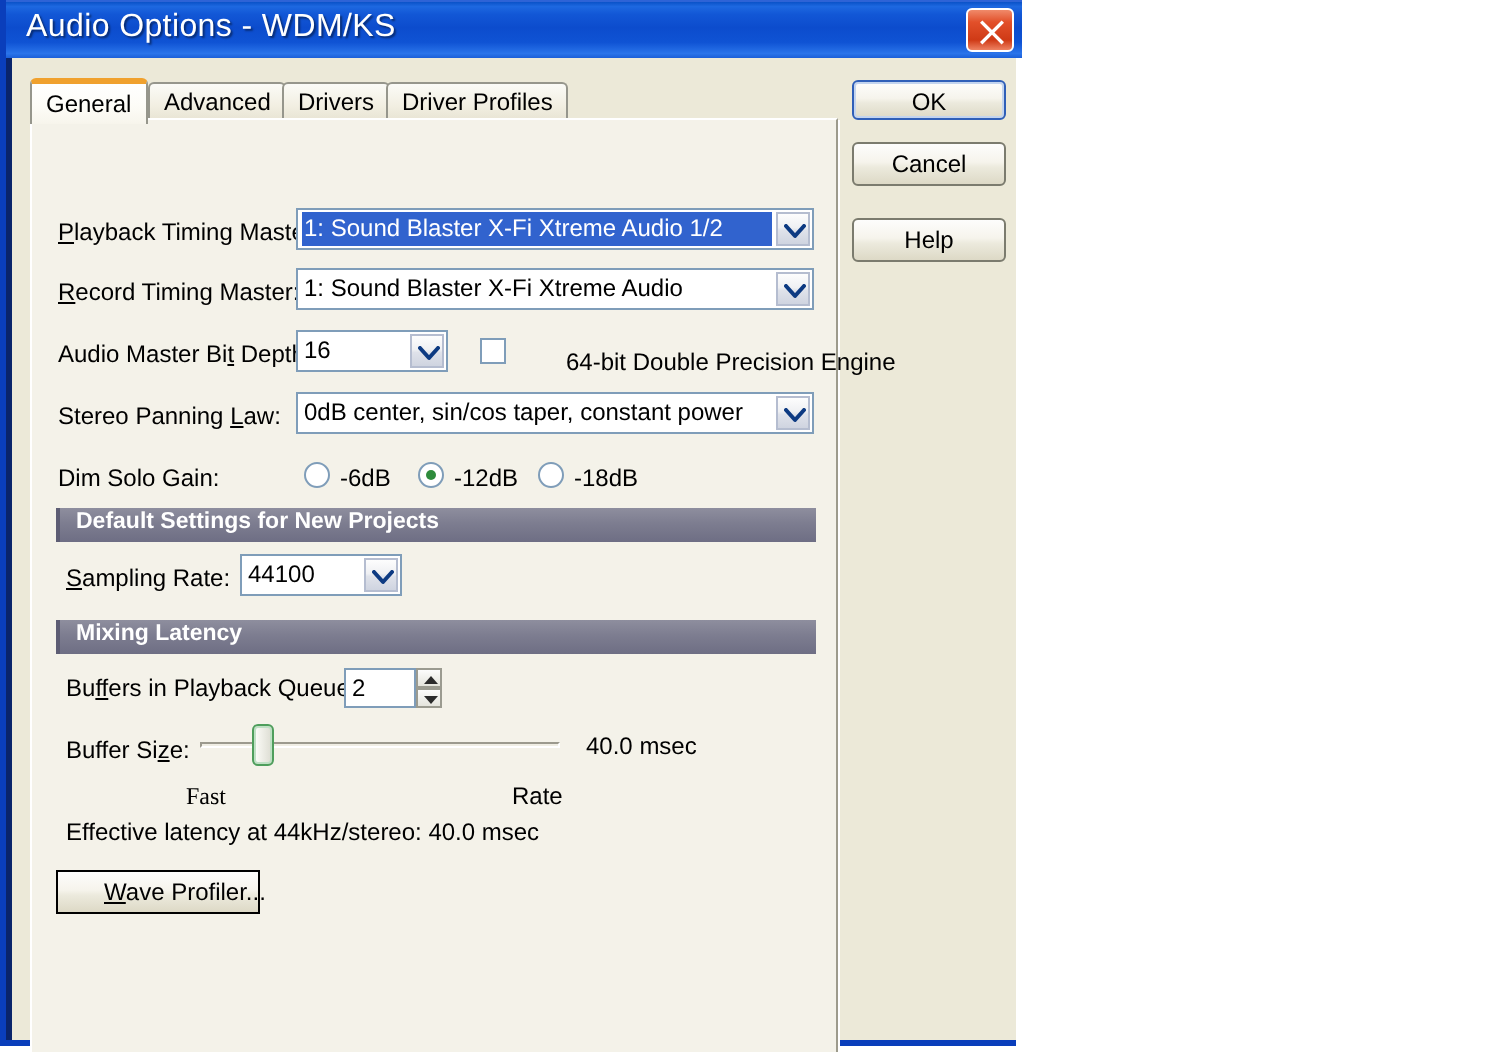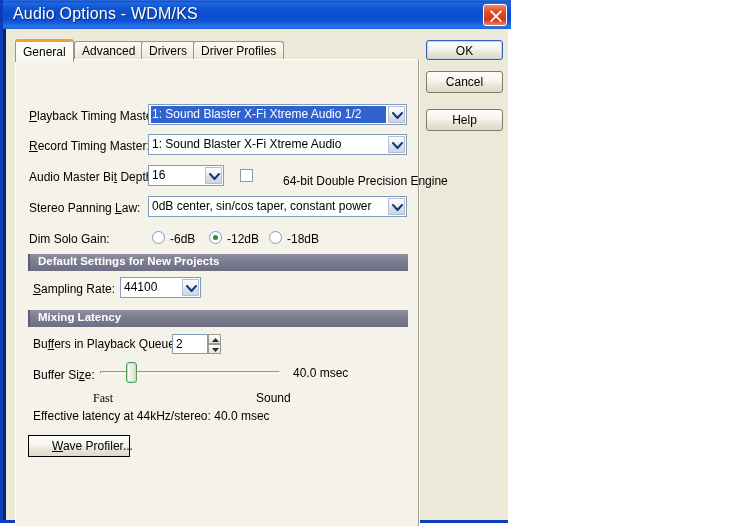--- a/index.html
+++ b/index.html
@@ -406,21 +406,21 @@
               <path d="M0 0 L7 0 L3.5 4 Z" fill="#2b2b2b"></path>
             </svg>
         </div>
       </div>
 
       <div class="lbl" style="left:17px; top:308px;"><span>Buffer Si</span><span class="mn">z</span><span>e:</span></div>
       <div id="slider-track" style="left:84px; top:311px; width:180px;"></div>
       <div id="slider-thumb" style="left:110px; top:302px;"></div>
       <div class="lbl" style="left:277px; top:306px;">40.0 msec</div>
       <div class="lbl" style="left:77px; top:331px;font-family:Liberation Serif, serif;">Fast</div>
-      <div class="lbl" style="left:240px; top:331px;">Sound</div>
+      <div class="lbl" style="left:240px; top:331px;">Rate</div>
       <div class="lbl" style="left:17px; top:349px;">Effective latency at 44kHz/stereo:  40.0 msec</div>
 
       <div class="btn" id="wave-profiler" style="left:12px; top:375px; width:102px; height:22px; line-height:21px;">
         <span class="t"><span class="mn">W</span>ave Profiler...</span>
       </div>
 
     </div>
 
     <div class="btn default" style="left:420px; top:11px; width:77px; height:20px; line-height:21px;">
       <span class="t">OK</span>

